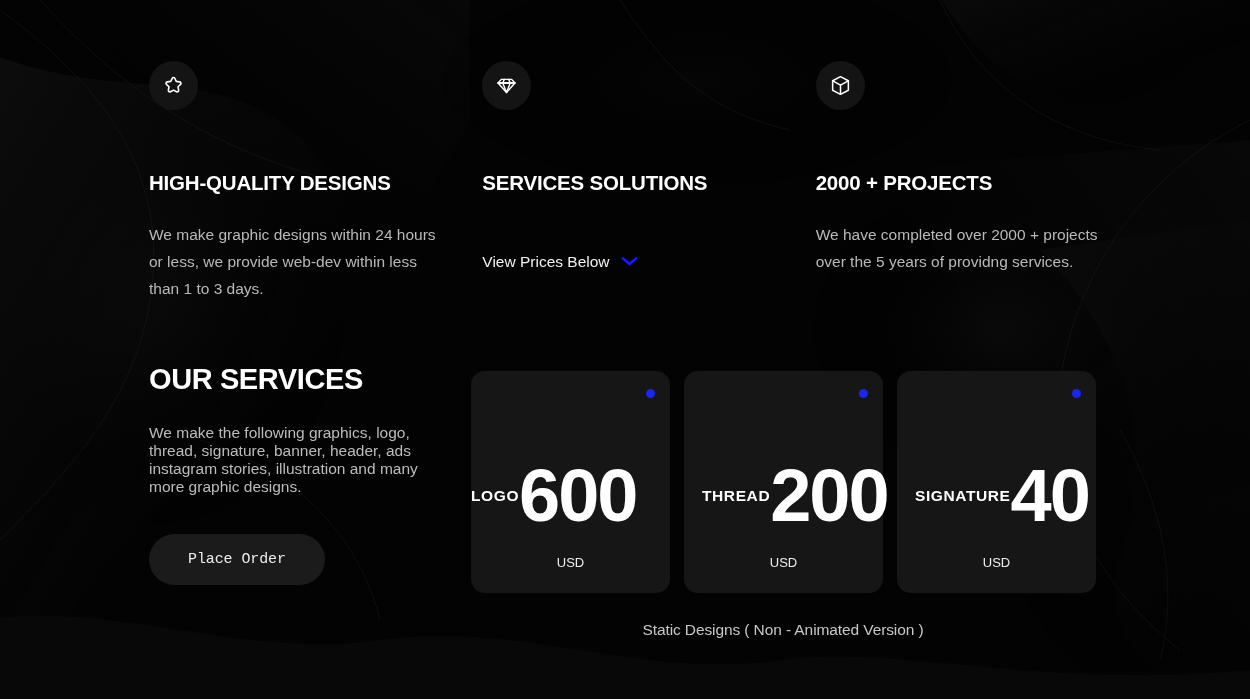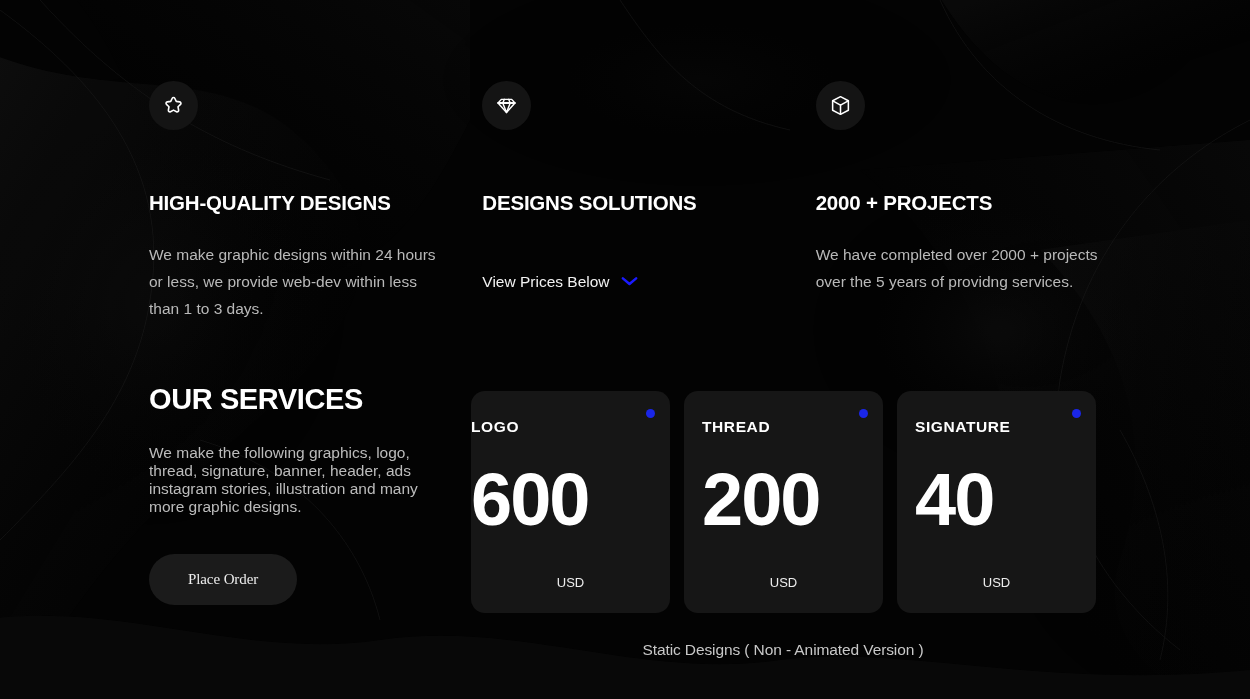--- a/index.html
+++ b/index.html
@@ -25,21 +25,20 @@
     inset: 0;
     z-index: 0;
     pointer-events: none;
   }
 
   #page {
     position: relative;
     z-index: 1;
     width: 1250px;
     height: 502px;
-    margin-top: 20px;
   }
 
   
   .features {
     position: absolute;
     top: 61px;
     left: 149px;
     width: 1000px;
     display: flex;
   }
@@ -109,43 +108,42 @@
   }
   .place-order {
     margin-top: 38px;
     display: inline-block;
     background: #1b1b1b;
     color: #ededed;
     border: none;
     border-radius: 999px;
     padding: 17px 39px;
     font-size: 15px;
-    font-family: Liberation Serif, serif;
+    font-family: Liberation Mono, monospace;
     cursor: pointer;
     letter-spacing: -0.1px;
   }
 
   
   .pricing {
     position: absolute;
     top: 371px;
     left: 471px;
     display: flex;
     gap: 14px;
     align-items: flex-start;
   }
   .price-card {
     position: relative;
     width: 199px;
     height: 222px;
     background: #161616;
     border-radius: 14px;
     display: flex;
-    flex-direction: column;
-    align-items: flex-start;
+    align-items: center;
     cursor: pointer;
   }
   .price-card.tall { height: 222px; padding-left: 18px; }
 
   .card-dot {
     position: absolute;
     top: 18px;
     right: 15px;
     width: 9px;
     height: 9px;
@@ -254,21 +252,21 @@
         <span>
           <svg width="23" height="23" viewBox="0 0 24 24" fill="none" stroke="#ffffff" stroke-width="1.5" stroke-linecap="round" stroke-linejoin="round">
             <path d="M3.2 9.3h17.6L12 19.4 3.2 9.3z"></path>
             <path d="M6.6 5.6h10.8l3.4 3.7H3.2l3.4-3.7z"></path>
             <path d="M3.2 9.3h17.6"></path>
             <path d="M8.1 9.3 12 19.4l3.9-10.1"></path>
             <path d="M9.7 5.6 8.1 9.3M14.3 5.6l1.6 3.7"></path>
           </svg>
         </span>
       </div>
-      <div class="feature-title">DESIGNS SOLUTIONS</div>
+      <div class="feature-title">SERVICES SOLUTIONS</div>
       <div class="feature-desc">
         <br>
         <span class="view-prices">
           <span>View Prices Below</span>
           <span class="chev">
             <svg width="19" height="12" viewBox="0 0 20 12" fill="none" stroke="#1a1aff" stroke-width="2.6" stroke-linecap="round" stroke-linejoin="round">
               <path d="M3 3.2 10 9.2 17 3.2"></path>
             </svg>
           </span>
         </span>

